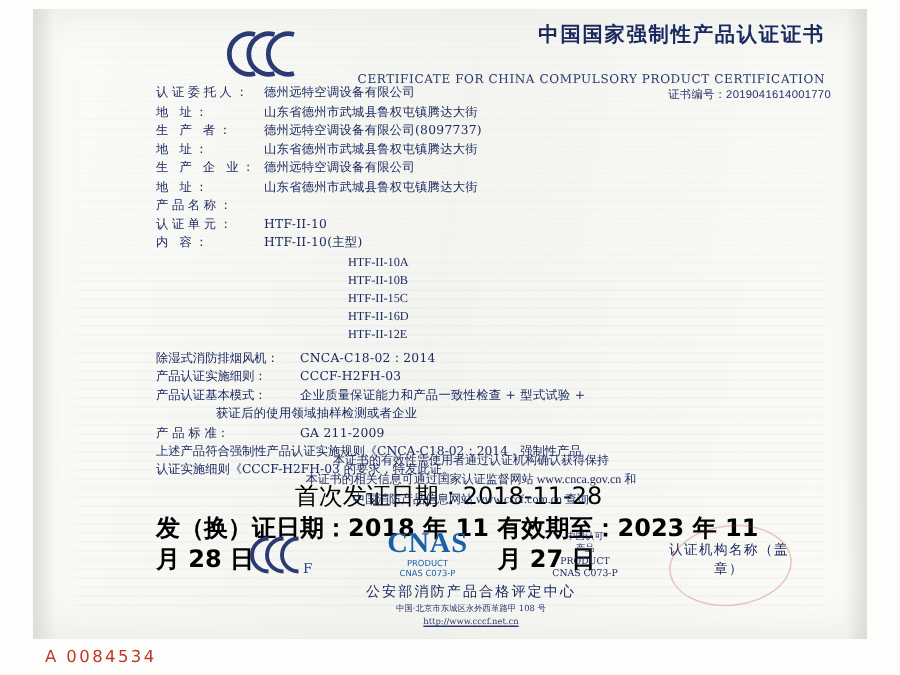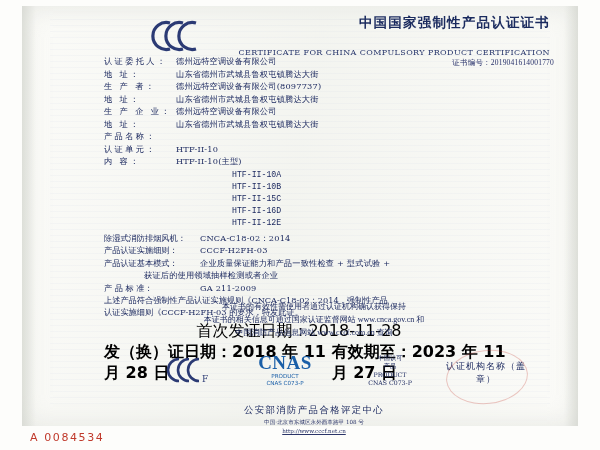--- a/index.html
+++ b/index.html
@@ -68,21 +68,21 @@
     top: 16px;
     width: 62px;
     height: 40px;
   }
   .ccc-logo svg { display: block; }
 
   .cert-no {
     position: absolute;
     right: 46px;
     top: 58px;
-    font-family: Liberation Serif, serif;
+    font-family: Liberation Sans, sans-serif;
     font-size: 7.5px;
     color: #27306a;
     letter-spacing: 0.2px;
   }
 
   
   .fields {
     position: absolute;
     left: 104px;
     top: 56px;
@@ -106,21 +106,21 @@
   .row .val {
     flex: 1 1 auto;
     letter-spacing: 0.2px;
   }
   .row.sub .lbl { letter-spacing: 2.4px; }
 
   .unit-list {
     margin-top: 1px;
   }
   .unit-list .u {
-    font-family: Liberation Mono, monospace;
+    font-family: Liberation Serif, serif;
     font-size: 8.2px;
     color: #1d2a60;
     line-height: 12px;
     padding-left: 128px;
   }
 
   .block2 { margin-top: 4px; }
   .note {
     font-family: "DejaVu Serif", serif;
     font-size: 8.2px;
@@ -217,21 +217,21 @@
     border: 1.4px solid rgba(198,58,48,0.55);
     border-radius: 50%;
     transform: rotate(-6deg);
     opacity: 0.5;
   }
 
   
   .org {
     position: absolute;
     left: 104px;
-    top: 404px;
+    top: 388px;
     width: 420px;
     text-align: center;
   }
   .org .name {
     font-family: "DejaVu Serif", serif;
     font-size: 9.4px;
     color: #1d2a60;
     letter-spacing: 1.4px;
   }
   .org .addr {

